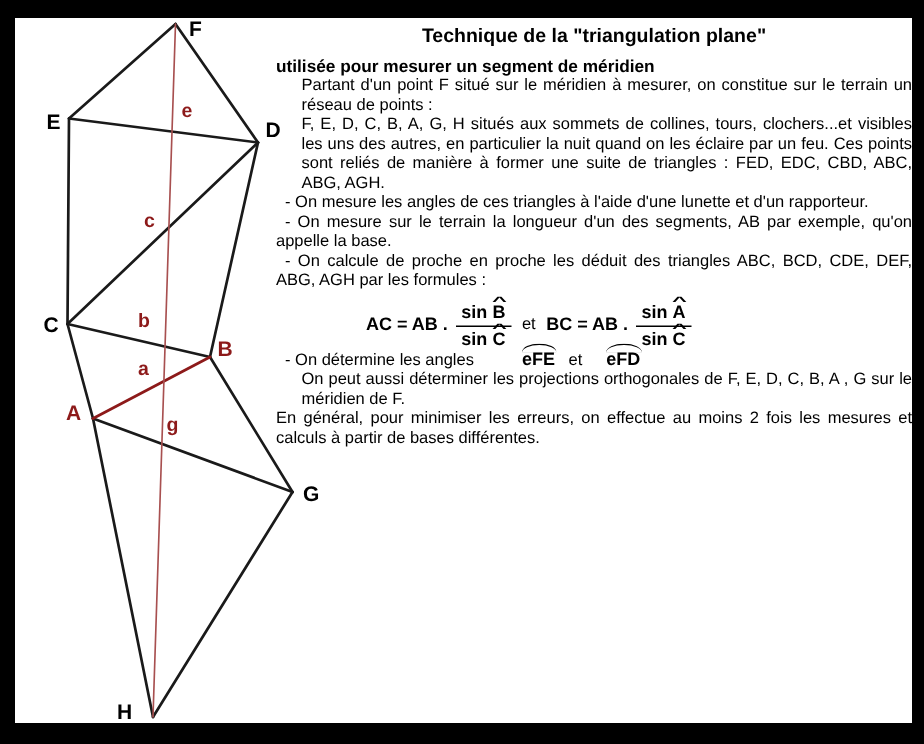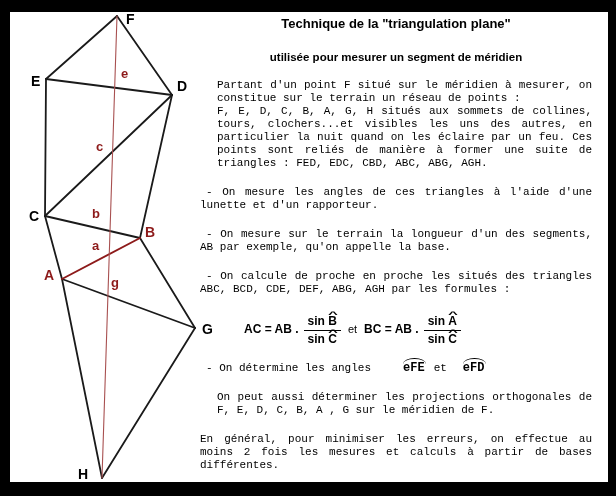--- a/index.html
+++ b/index.html
@@ -6,22 +6,22 @@
   .frame{box-sizing:border-box;width:616px;height:496px;border:solid #000;
          border-width:12px 8px 14px 10px;background:#fff;position:relative;overflow:hidden;
          font-family:"Liberation Sans","DejaVu Sans",sans-serif;color:#000;}
   .canvas{position:relative;width:598px;height:470px;}
   svg.diagram{position:absolute;left:0;top:0;}
   .vlabel{font-family:"Liberation Sans","DejaVu Sans",sans-serif;font-weight:bold;font-size:14px;}
   .slabel{font-family:"Liberation Sans","DejaVu Sans",sans-serif;font-weight:bold;font-size:13px;}
 
   .content{position:absolute;left:174px;top:0;width:424px;}
   .content h1{margin:4px 0 0;text-align:center;font-size:13px;font-weight:bold;}
-  .content h2{margin:20px 0 0;text-align:center;font-size:11.5px;font-weight:bold;}
-  .content p{margin:16px;font-size:11px;line-height:13px;text-align:justify;font-family:Liberation Mono, monospace;}
+  .content h2{margin:8px 0 0;text-align:left;font-size:11.5px;font-weight:bold;}
+  .content p{margin:0;font-size:11px;line-height:13px;text-align:justify;}
   .pre{white-space:pre-wrap;}
   .ind{padding-left:17px;}
   .bullet{text-indent:6px;}
   .mt-p1{margin-top:13px;}
   .mt-b1{margin-top:10px;}
   .mt-b2{margin-top:8px;}
   .mt-p2{margin-top:13px;}
   .mt-b3{margin-top:11px;}
   .mt-b4{margin-top:6px;}
   .mt-b5{margin-top:13px;}
@@ -82,21 +82,21 @@
       </svg>
 
     <div class="content">
       <h1>Technique de la "triangulation plane"</h1>
       <h2>utilisée pour mesurer un segment de méridien</h2>
 
       <p class="ind pre mt-p1">Partant d'un point F situé sur le méridien à mesurer, on constitue sur le terrain un réseau de points :
 F, E, D, C, B, A, G, H situés aux sommets de collines, tours, clochers...et visibles les uns des autres, en particulier la nuit quand on les éclaire par un feu. Ces points sont reliés de manière à former une suite de triangles : FED, EDC, CBD, ABC, ABG, AGH.</p>
       <p class="bullet mt-b1">- On mesure les angles de ces triangles à l'aide d'une lunette et d'un rapporteur.</p>
       <p class="bullet mt-b2">- On mesure sur le terrain la longueur d'un des segments, AB par exemple, qu'on appelle la base.</p>
-      <p class="bullet mt-b3">- On calcule de proche en proche les situés des triangles ABC, BCD, CDE, DEF, ABG, AGH par les formules :</p>
+      <p class="bullet mt-b3">- On calcule de proche en proche les déduit des triangles ABC, BCD, CDE, DEF, ABG, AGH par les formules :</p>
 
       <div class="formula">
         <span class="flhs">AC = AB .</span>
         <span class="frac">
           <span class="num"><span>sin</span>&nbsp;<span class="hat">B</span></span>
           <span class="den"><span>sin</span>&nbsp;<span class="hat">C</span></span>
         </span>
         <span class="fet">et</span>
         <span class="flhs">BC = AB .</span>
         <span class="frac">

